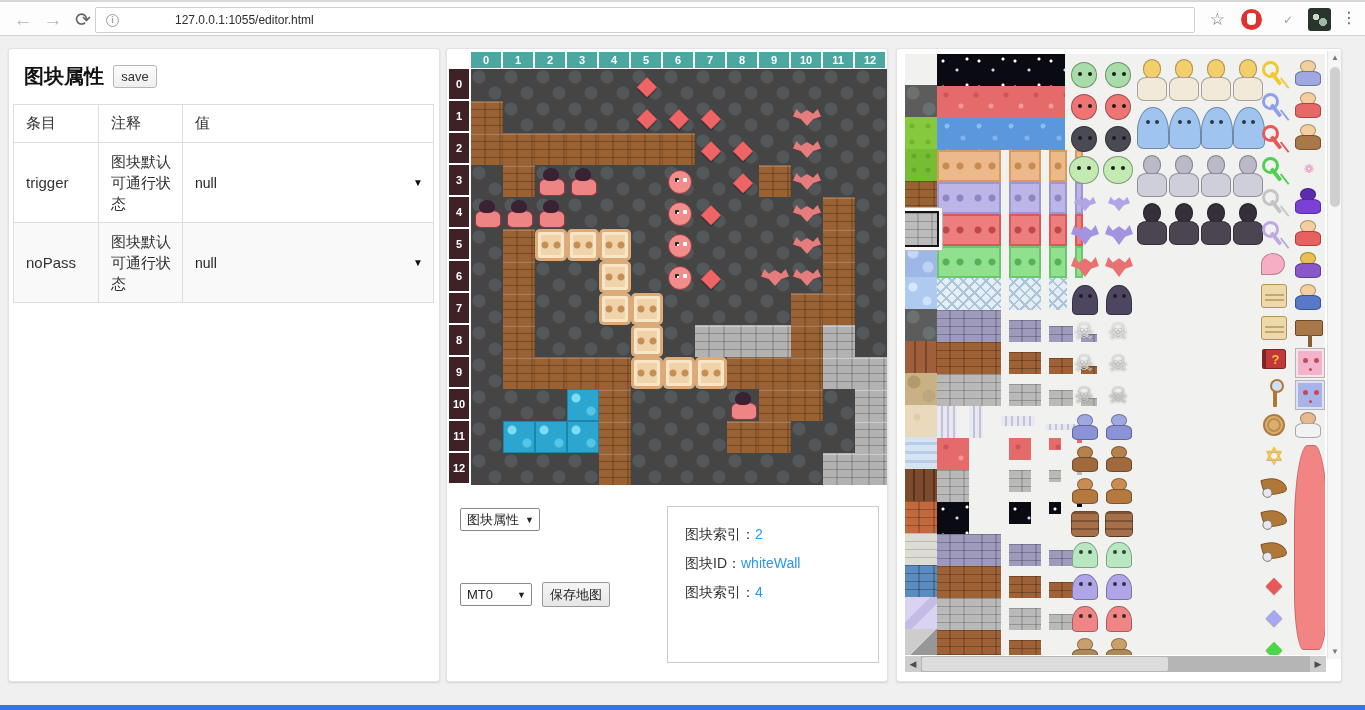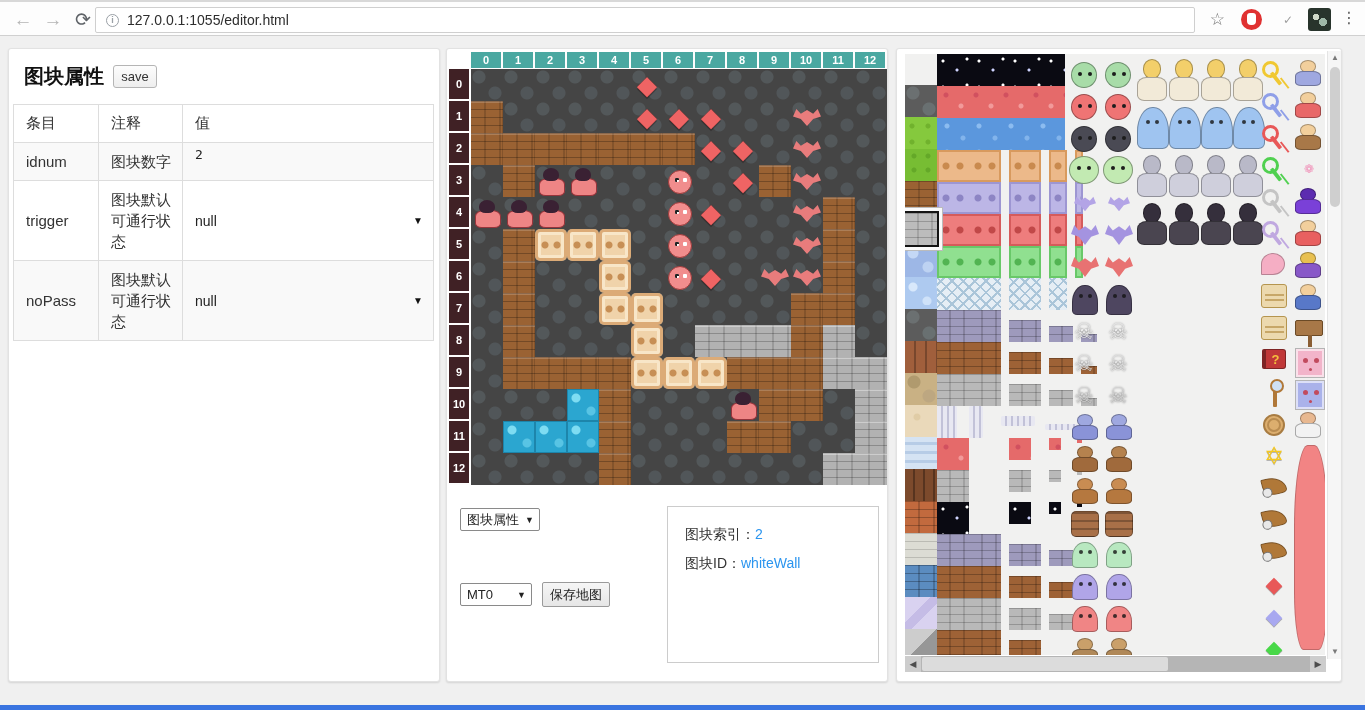--- a/index.html
+++ b/index.html
@@ -9,21 +9,21 @@
   
   #chrome { position:absolute; left:0; top:0; width:1365px; height:36px; background:#fdfdfd;
             border-top:2px solid #d8d8d8; border-bottom:1px solid #d0d0d0; }
   .nav-ico { position:absolute; top:5px; width:26px; height:26px; text-align:center; line-height:26px;
              font-size:19px; color:#b4b4b4; }
   .nav-ico.dark { color:#5f6368; }
   #urlbox { position:absolute; left:95px; top:5px; width:1100px; height:26px; background:#fff;
             border:1px solid #cfcfcf; border-radius:2px; display:flex; align-items:center; }
   #info-ico { width:13px; height:13px; border:1.5px solid #9aa0a6; border-radius:50%; color:#9aa0a6;
               font-size:9px; line-height:11px; text-align:center; margin:0 8px 0 10px; font-weight:bold; }
-  #url-text { font-size:14px; color:#2d2d2d; }
+  #url-text { font-size:12px; color:#2d2d2d;margin-left:48px; }
   #star-ico { position:absolute; right:140px; top:7px; font-size:17px; color:#757575; }
   #ext-red { position:absolute; right:103px; top:7px; width:21px; height:21px; background:#e03131; border-radius:50%; }
   #ext-red::after { content:""; position:absolute; left:6px; top:4px; width:9px; height:12px; background:#fff;
                     border-radius:3px 3px 4px 4px; }
   #ext-check { position:absolute; right:72px; top:11px; font-size:12px; color:#9e9e9e; }
   #avatar { position:absolute; right:34px; top:6px; width:23px; height:23px; border-radius:3px;
             background:#28342c; overflow:hidden; }
   #avatar::after { content:""; position:absolute; left:4px; top:5px; width:15px; height:14px;
                    background:radial-gradient(circle at 4px 4px,#cfd8c8 3px,transparent 3px),
                               radial-gradient(circle at 11px 9px,#9fb8a8 4px,transparent 4px); }
@@ -219,27 +219,20 @@
   <div id="save-btn">save</div>
   <table id="prop-table">
     <thead>
         <tr>
       <th class="c-key">条目</th>
       <th class="c-com">注释</th>
       <th>值</th>
     </tr>
       </thead>
     <tbody id="prop-body">
-        <tr class="alt">
-          <td>idnum</td>
-          <td class="com-cell c-com">图块数字</td>
-          <td class="val-top">
-            <span class="val-mono">2</span>
-          </td>
-        </tr>
         <tr>
           <td>trigger</td>
           <td class="com-cell c-com">图块默认可通行状态</td>
           <td>
             <div class="sel-like">
               <span>null</span>
               <span class="car">▼</span>
             </div>
           </td>
         </tr>
@@ -490,20 +483,21 @@
       <span class="car">▼</span>
   </div>
   <div class="ctl-sel" style="left:13px;top:534px;width:72px">
     <span>MT0</span>
       <span class="car">▼</span>
   </div>
   <div id="btn-savemap">保存地图</div>
   <div id="info-box">
       <div class="info-row"><span>图块索引：</span><b>2</b></div>
       <div class="info-row"><span>图块ID：</span><b>whiteWall</b></div>
+      <div class="info-row"><span>图块索引：</span><b>4</b></div>
     </div>
 </div>
 
 <div class="panel" id="p-right">
   <div id="ts-view">
       <div class="ts ts-cobble" style="left: 0px; top: 31px; width: 32px; height: 32px;"></div>
       <div class="ts ts-grass" style="left: 0px; top: 63px; width: 32px; height: 32px;"></div>
       <div class="ts ts-grass2" style="left: 0px; top: 95px; width: 32px; height: 32px;"></div>
       <div class="ts ts-dirt" style="left: 0px; top: 127px; width: 32px; height: 32px;"></div>
       <div class="ts ts-stone sel" style="left: 0px; top: 159px; width: 32px; height: 32px;"></div>

